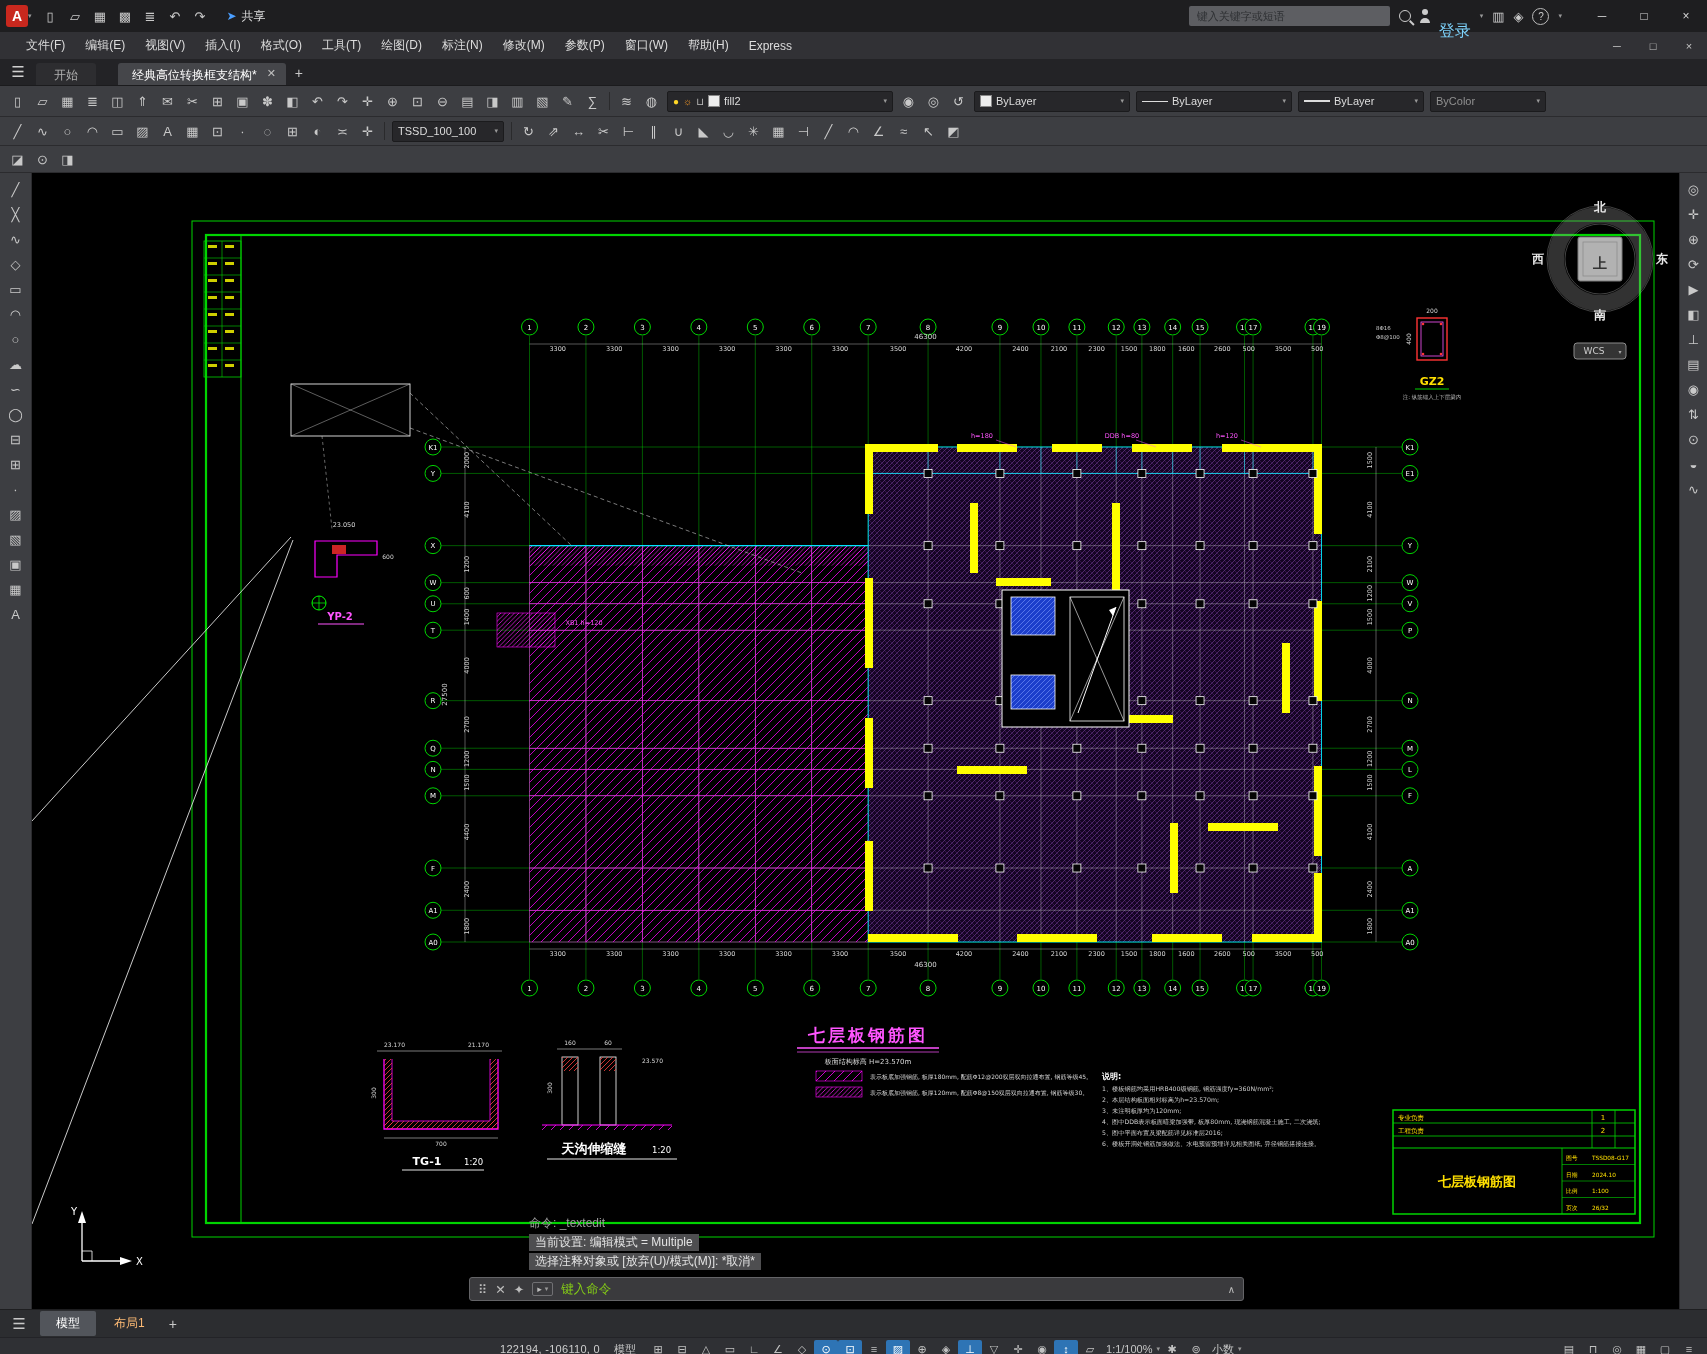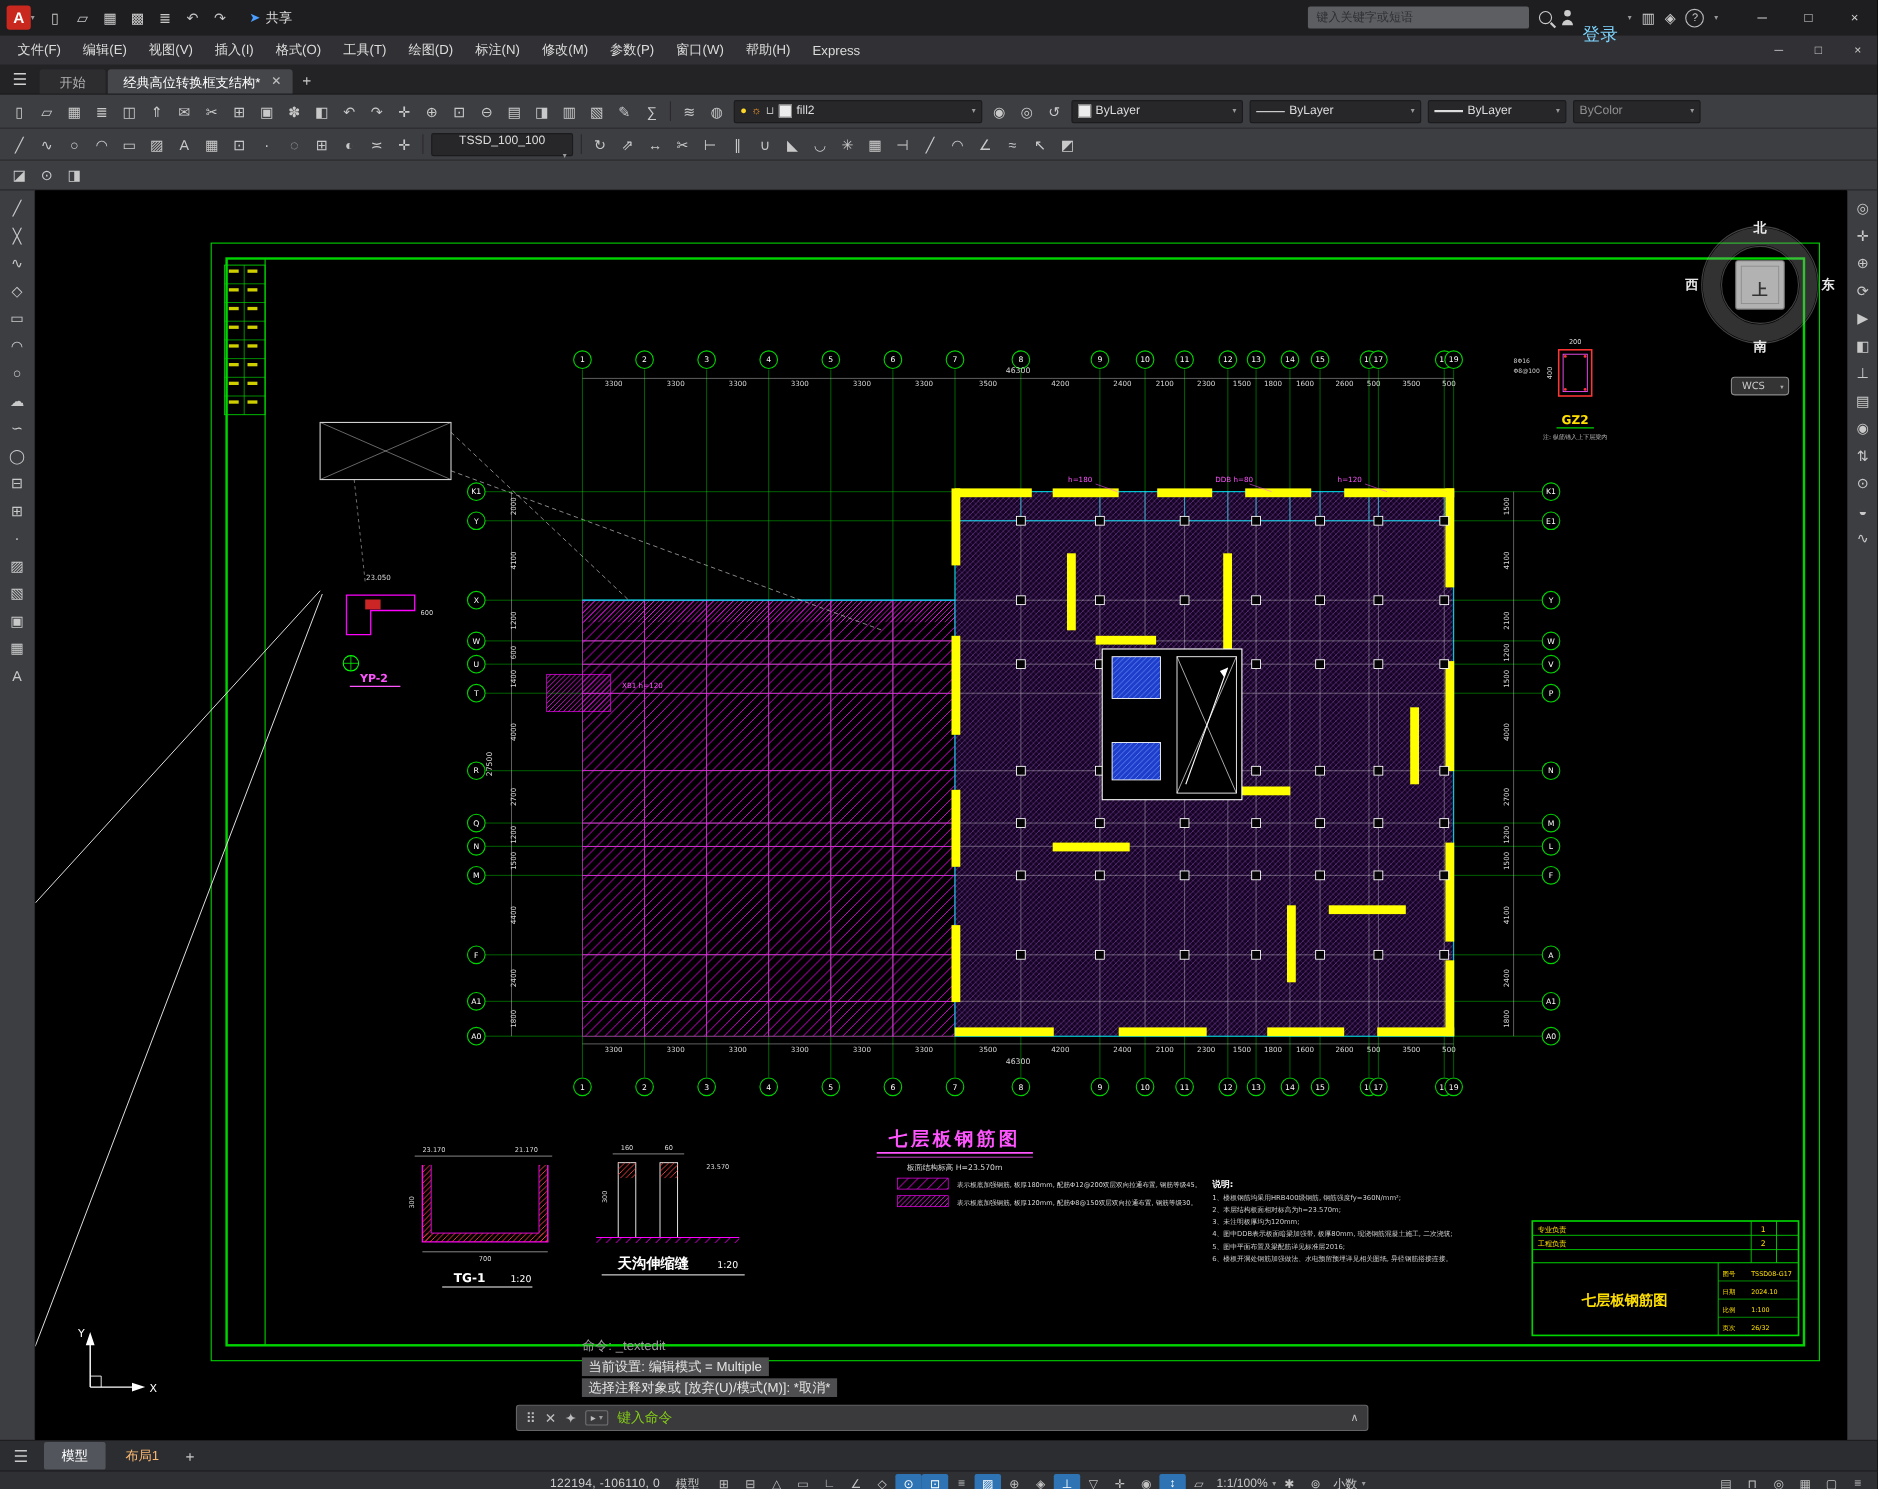--- a/index.html
+++ b/index.html
@@ -21,38 +21,38 @@
   .mag::after{content:"";position:absolute;width:6px;height:1.5px;background:#ccc;transform:rotate(45deg);right:-5px;bottom:-2px;}
   .person{width:10px;height:10px;position:relative;display:inline-block;}
   .person::before{content:"";position:absolute;width:6px;height:6px;border-radius:50%;background:#ccc;left:2px;top:-2px;}
   .person::after{content:"";position:absolute;width:10px;height:5px;border-radius:5px 5px 0 0;background:#ccc;left:0;bottom:-2px;}
   .tbr-txt{font-size:16px;color:#7dd3fc;margin-top:31px;}
   .tbr-ic{color:#c9c9c9;font-size:13px;}
   .qmark{width:15px;height:15px;border:1px solid #bbb;border-radius:50%;color:#ccc;font-size:10px;display:flex;align-items:center;justify-content:center;}
   .winbtns{display:flex;margin-left:10px;}
   .wb{width:42px;height:32px;display:flex;align-items:center;justify-content:center;color:#d5d5d5;font-size:12px;}
   
-  .menubar{height:27px;background:#313135;display:flex;align-items:center;font-size:12px;color:#dcdcdc;padding-left:6px;}
+  .menubar{height:27px;background:#313135;display:flex;align-items:center;font-size:12px;color:#dcdcdc;padding-left:16px;}
   .menu-item{padding:0 10px;height:100%;display:flex;align-items:center;}
   .dwb{width:36px;height:27px;display:flex;align-items:center;justify-content:center;color:#c5c5c5;font-size:11px;}
   .doc-winbtns{margin-left:auto;display:flex;}
   
   .tabbar{height:26px;background:#232326;display:flex;align-items:flex-end;border-bottom:1px solid #1b1b1d;}
   .tab-menu{width:36px;height:26px;display:flex;align-items:center;justify-content:center;color:#d0d0d0;font-size:15px;}
   .tab-start{height:22px;padding:4px 18px 0;background:#2d2d30;color:#b0b0b0;font-size:12px;border-radius:3px 3px 0 0;margin-right:2px;box-sizing:border-box;}
-  .tab-doc{height:22px;padding:4px 10px 0 14px;background:#45464a;color:#fff;font-size:12px;border-radius:3px 3px 0 0;display:flex;gap:10px;box-sizing:border-box;}
+  .tab-doc{height:22px;padding:4px 10px 0 14px;background:#45464a;color:#fff;font-size:12px;border-radius:3px 3px 0 0;display:flex;gap:10px;box-sizing:border-box;margin-left:20px;}
   .tab-close{color:#c0c0c0;font-size:11px;}
   .tab-plus{width:26px;text-align:center;color:#c8c8c8;padding-bottom:4px;font-size:14px;}
   
   .toolbar{background:#3d3e42;border-bottom:1px solid #2b2b2e;display:flex;align-items:center;padding:0 5px;}
   #tb1{height:30px;}#tb2{height:28px;}#tb3{height:26px;}
   .sep{width:1px;height:18px;background:#2a2a2c;margin:0 4px;}
   .combo{height:21px;background:#27272a;border:1px solid #1b1b1d;border-radius:2px;display:flex;align-items:center;gap:4px;padding:0 5px;font-size:11px;color:#ddd;margin:0 3px;box-sizing:border-box;}
   .combo .caret{margin-left:auto;}
-  .w-layer{width:226px;}.w-color{width:156px;}.w-lt{width:156px;}.w-lw{width:126px;}.w-ps{width:116px;color:#909090;}.w-tssd{width:129px;flex-direction:column;}
+  .w-layer{width:226px;}.w-color{width:156px;}.w-lt{width:156px;}.w-lw{width:126px;}.w-ps{width:116px;color:#909090;}.w-tssd{width:112px;}
   .chip{width:10px;height:10px;background:#ededed;border:1px solid #888;}
   .mini{font-size:10px;color:#bbb;}.mini.y{color:#ffd727;}.mini.o{color:#ff9d27;}
   .ltline{width:26px;border-top:1.2px solid #ddd;}
   .lwline{width:26px;border-top:2.5px solid #ddd;}
   
   .main{display:flex;height:1136px;}
   .dock{background:#3d3e42;display:flex;flex-direction:column;align-items:center;padding-top:4px;gap:1px;box-sizing:border-box;}
   .dock.left{width:32px;border-right:1px solid #2b2b2e;}
   .dock.right{width:28px;border-left:1px solid #2b2b2e;}
   .di{width:26px;height:24px;display:flex;align-items:center;justify-content:center;color:#c9c9c9;font-size:13px;}

